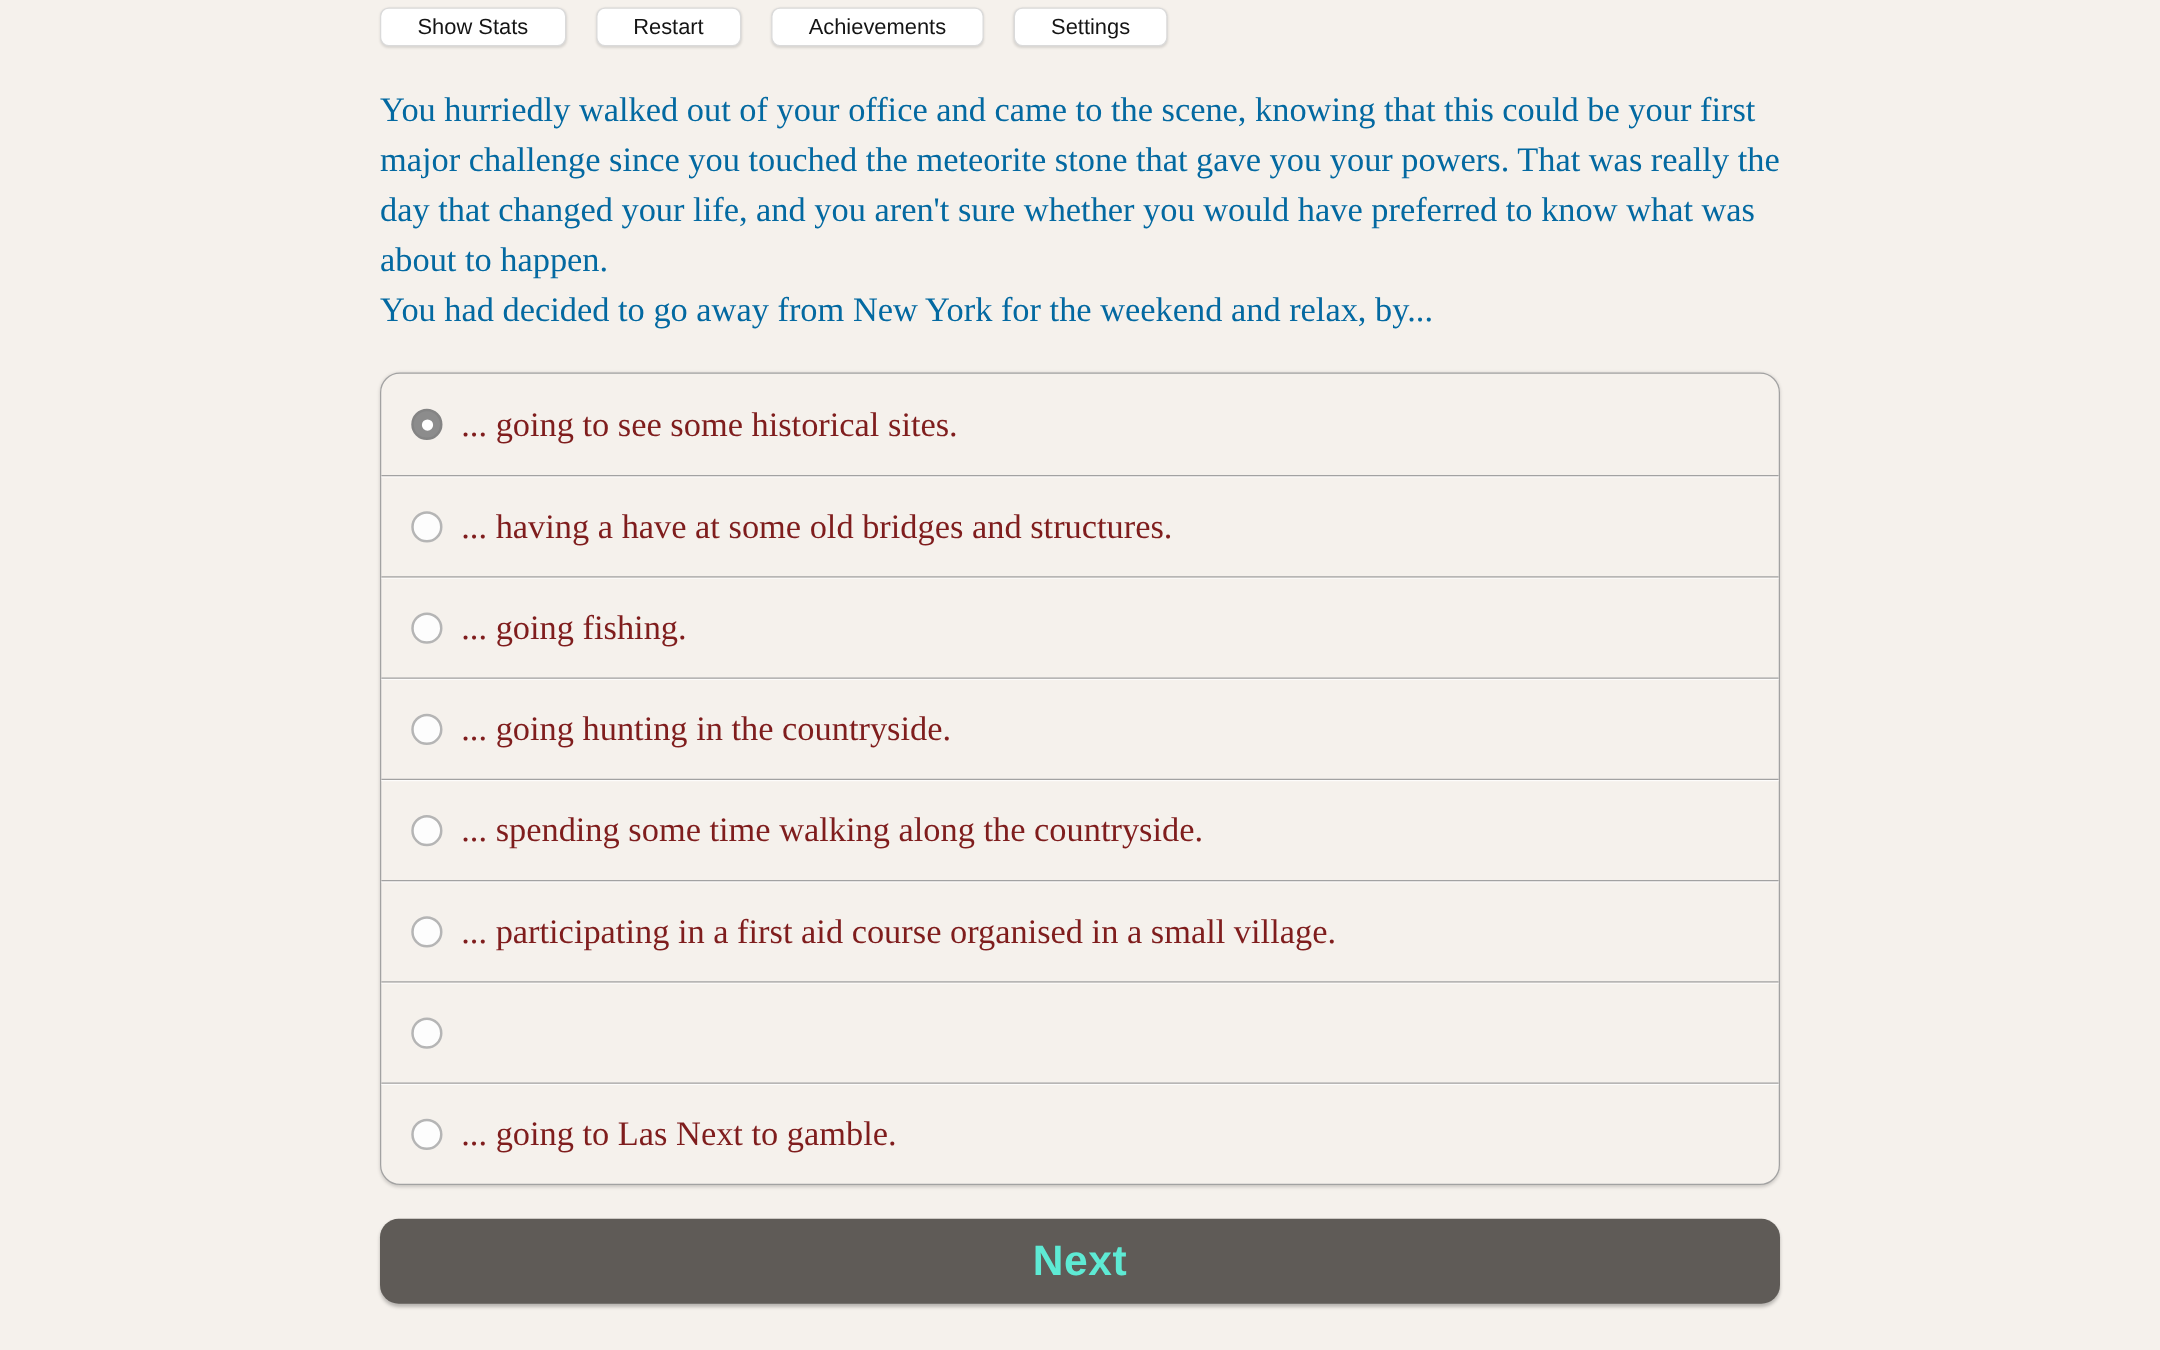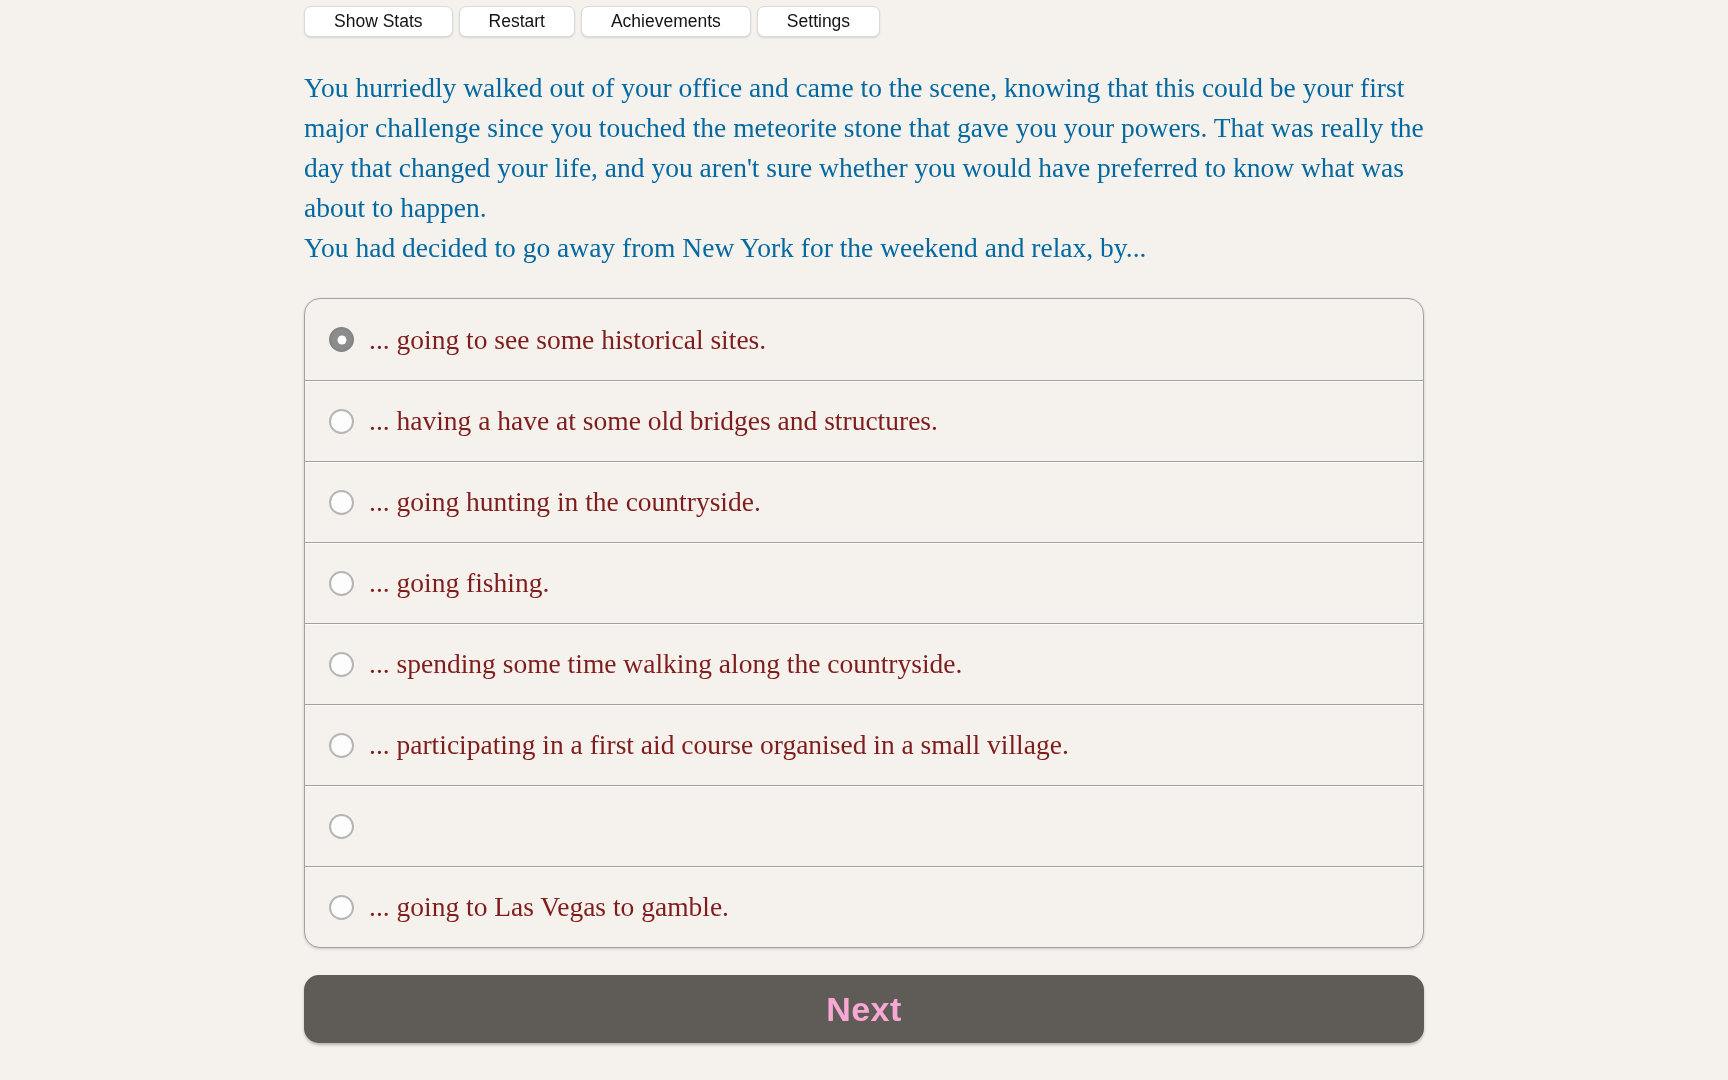--- a/index.html
+++ b/index.html
@@ -15,21 +15,21 @@
   }
   .page {
     width: 1120px;
     margin: 0 auto;
     padding-top: 6px;
   }
 
   
   .toolbar {
     display: flex;
-    gap: 6px;
+    gap: 24px;
     align-items: center;
   }
   .tb-btn {
     height: 31px;
     background: #ffffff;
     border: 1px solid #dadada;
     border-radius: 7px;
     padding: 0 29px;
     font-size: 17.5px;
     line-height: 29px;
@@ -108,21 +108,21 @@
   }
 
   
   .next-btn {
     margin-top: 27px;
     width: 100%;
     height: 68px;
     border: none;
     border-radius: 15px;
     background: #5f5b57;
-    color: #f9a8d4;
+    color: #5eead4;
     font-family: "Liberation Sans", sans-serif;
     font-weight: bold;
     font-size: 34px;
     letter-spacing: 0.5px;
     box-shadow: 0 2px 3px rgba(0,0,0,0.25);
     display: flex;
     align-items: center;
     justify-content: center;
     cursor: pointer;
   }
@@ -148,38 +148,38 @@
     <div class="choice">
       <span class="radio selected"></span>
       <span class="choice-text">... going to see some historical sites.</span>
     </div>
     <div class="choice">
       <span class="radio"></span>
       <span class="choice-text">... having a have at some old bridges and structures.</span>
     </div>
     <div class="choice">
       <span class="radio"></span>
-      <span class="choice-text">... going hunting in the countryside.</span>
+      <span class="choice-text">... going fishing.</span>
     </div>
     <div class="choice">
       <span class="radio"></span>
-      <span class="choice-text">... going fishing.</span>
+      <span class="choice-text">... going hunting in the countryside.</span>
     </div>
     <div class="choice">
       <span class="radio"></span>
       <span class="choice-text">... spending some time walking along the countryside.</span>
     </div>
     <div class="choice">
       <span class="radio"></span>
       <span class="choice-text">... participating in a first aid course organised in a small village.</span>
     </div>
     <div class="choice">
       <span class="radio"></span>
     </div>
     <div class="choice">
       <span class="radio"></span>
-      <span class="choice-text">... going to Las Vegas to gamble.</span>
+      <span class="choice-text">... going to Las Next to gamble.</span>
     </div>
   </div>
 
   <button class="next-btn">Next</button>
 
 </div>
 
 </body></html>

